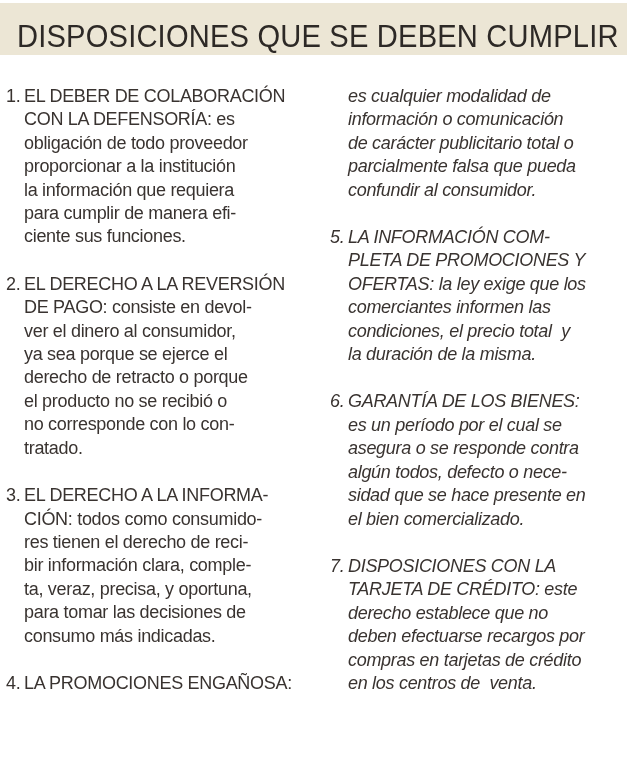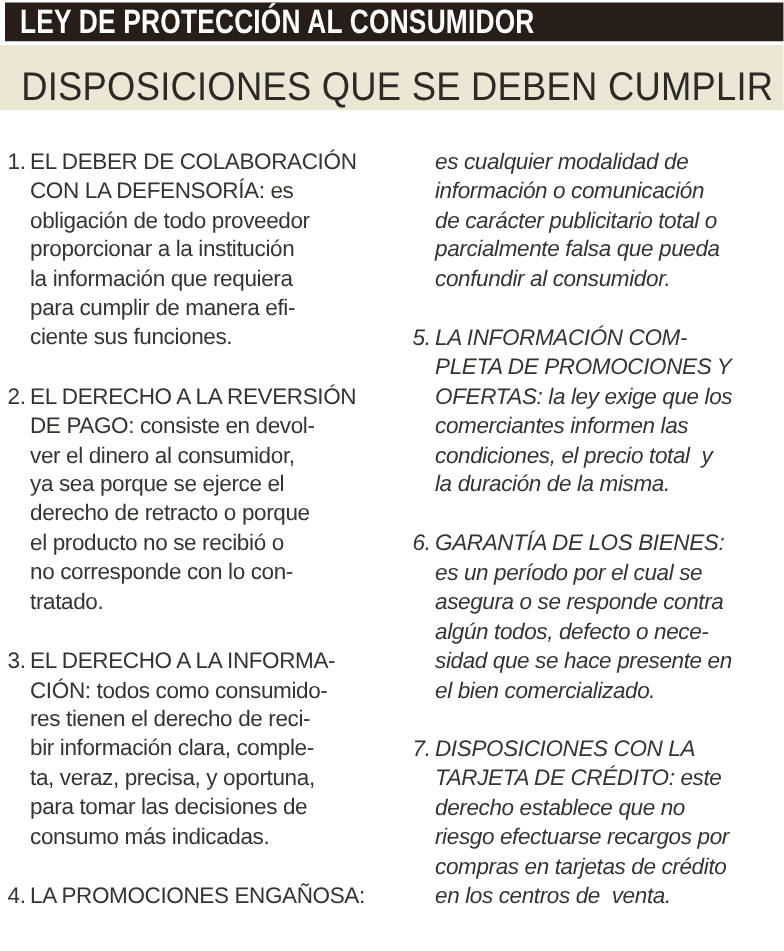--- a/index.html
+++ b/index.html
@@ -76,23 +76,20 @@
     display: block;
     white-space: pre;
   }
 </style>
 </head>
 <body>
 
 <div class="page">
 
   <header>
-    <div class="bar1">
-      <span class="bar1-text">LEY DE PROTECCIÓN AL CONSUMIDOR</span>
-    </div>
     <div class="bar2">
       <span class="bar2-text">DISPOSICIONES QUE SE DEBEN CUMPLIR</span>
     </div>
   </header>
 
   <main class="content">
 
     <section class="col col-left">
       <div class="item">
         <span class="num">1.</span>
@@ -156,21 +153,21 @@
 asegura o se responde contra
 algún todos, defecto o nece-
 sidad que se hace presente en
 el bien comercializado.</span>
       </div>
       <div class="item">
         <span class="num">7.</span>
         <span class="body-text">DISPOSICIONES CON LA
 TARJETA DE CRÉDITO: este
 derecho establece que no
-riesgo efectuarse recargos por
+deben efectuarse recargos por
 compras en tarjetas de crédito
 en los centros de  venta.</span>
       </div>
     </section>
 
   </main>
 
 </div>
 
 </body></html>

